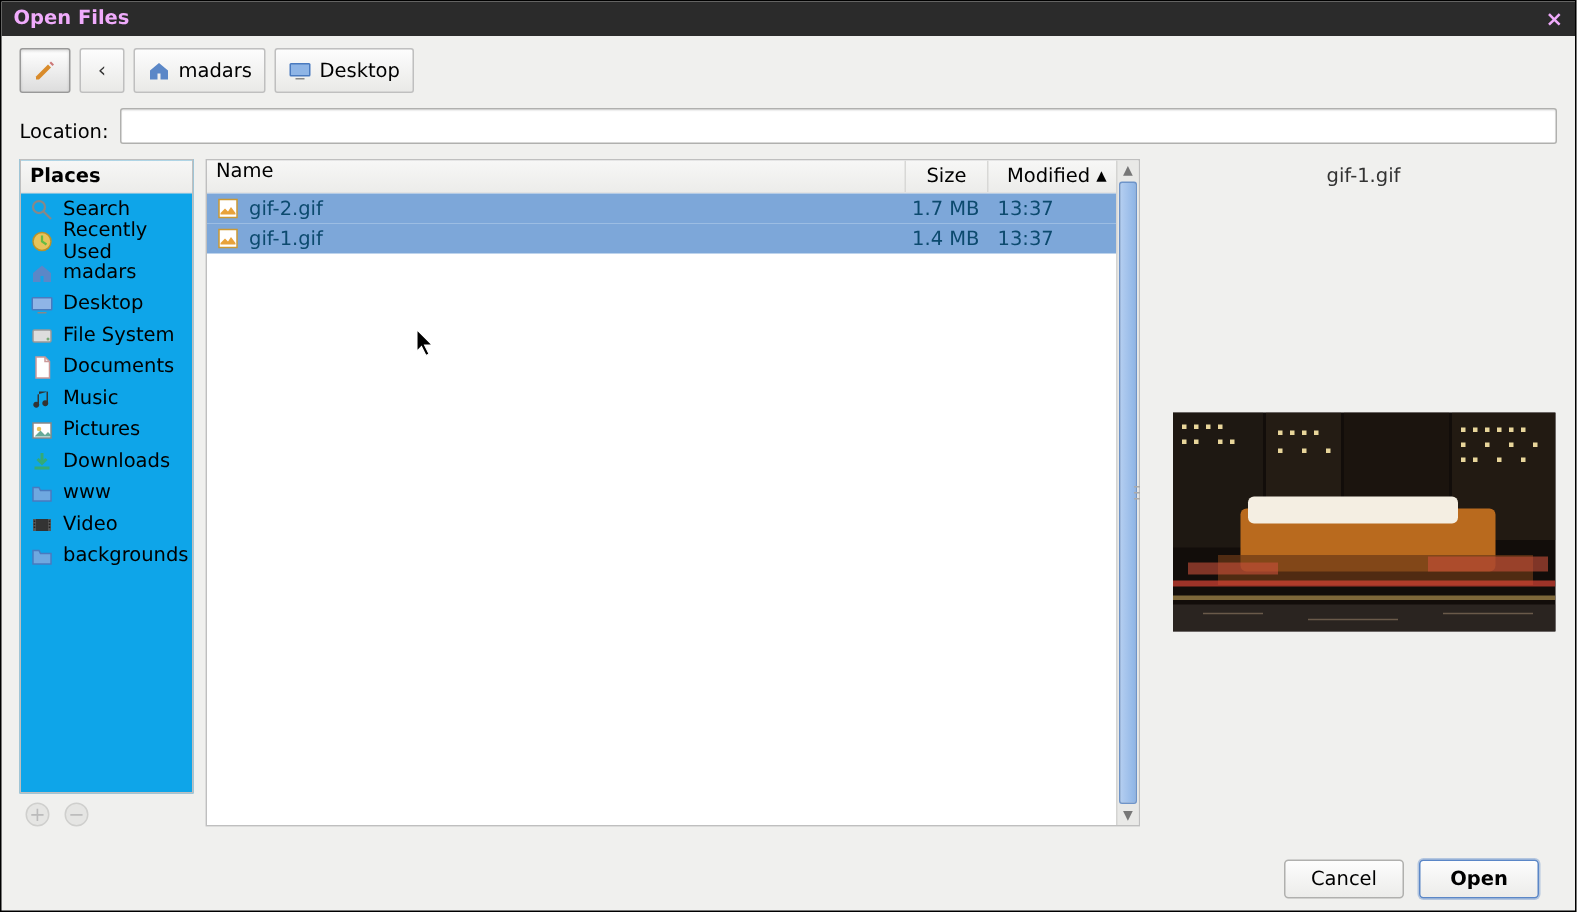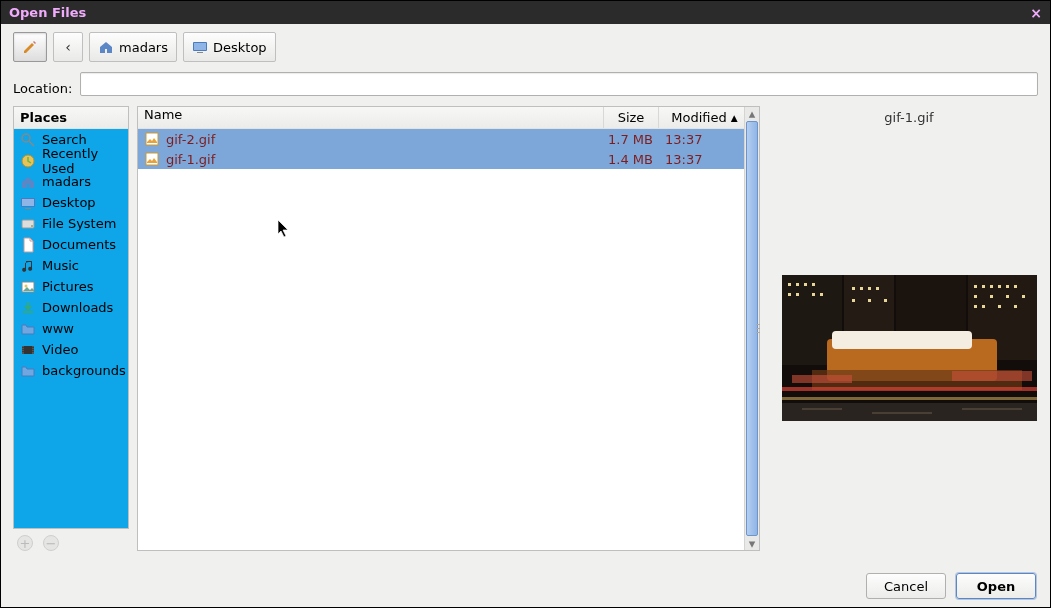--- a/index.html
+++ b/index.html
@@ -22,35 +22,35 @@
 .place-icon { width: 16px; height: 16px; flex: none; display: inline-flex; align-items: center; justify-content: center; }
 .places-footer { display: flex; gap: 10px; padding: 6px 4px 0 4px; }
 .circ-btn { width: 16px; height: 16px; border-radius: 50%; background: #e5e5e3; border: 1px solid #cfcfcd; display: inline-flex; align-items: center; justify-content: center; cursor: pointer; color: #bbb; font-size: 13px; line-height: 1; }
 .files-col { flex: 1; border: 1px solid #bfbfbf; background: #fff; display: flex; min-height: 445px; position: relative; }
 .files-main { flex: 1; display: flex; flex-direction: column; overflow: hidden; }
 .files-header { height: 22px; display: flex; align-items: center; background: linear-gradient(#f7f7f6,#ececea); border-bottom: 1px solid #e2e2e2; }
 .col-name { flex: 1; padding-left: 6px; border-right: 1px solid #d8d8d6; height: 100%; display: flex; align-items: flex-start; }
 .col-size { width: 55px; text-align: center; border-right: 1px solid #d8d8d6; height: 100%; display: flex; align-items: center; justify-content: center; }
 .col-mod { width: 85px; padding-left: 6px; display: flex; align-items: center; gap: 4px; justify-content: center; height: 100%; }
 .files-body { flex: 1; position: relative; }
-.file-row { height: 20px; display: flex; align-items: center; color: #7f1d1d; }
+.file-row { height: 20px; display: flex; align-items: center; color: #0c4a6e; }
 .file-row.selected { background: #7da7d9; }
 .fr-name { flex: 1; display: flex; align-items: center; gap: 6px; padding-left: 6px; }
 .fr-size { width: 55px; text-align: right; padding-right: 6px; }
 .fr-mod { width: 85px; padding-left: 6px; }
 .file-icon { width: 16px; height: 16px; flex: none; }
 .vscroll { width: 15px; background: #e9e9e7; border-left: 1px solid #d4d4d2; position: relative; }
 .vthumb { position: absolute; left: 1px; right: 1px; top: 14px; bottom: 14px; background: linear-gradient(to right,#b4cef0,#8fb5e6); border: 1px solid #6e94c9; border-radius: 2px; }
 .varr { position: absolute; left: 0; right: 0; height: 13px; display: flex; align-items: center; justify-content: center; color: #777; }
 .varr.up { top: 0; } .varr.down { bottom: 0; }
 .grip { position: absolute; right: -2px; top: 50%; width: 6px; height: 30px; transform: translateY(-50%); display: flex; flex-direction: column; justify-content: space-around; }
 .preview-col { width: 270px; display: flex; flex-direction: column; align-items: center; padding-left: 12px; }
 .preview-title { font-size: 13px; color: #333; margin-top: 4px; }
 .preview-img { margin-top: 150px; width: 255px; height: 146px; background: #1a1410; position: relative; overflow: hidden; }
-.buttons { position: absolute; right: 14px; bottom: 8px; display: flex; gap: 10px; margin-left: 23px; }
+.buttons { position: absolute; right: 24px; bottom: 8px; display: flex; gap: 10px; margin-left: 23px; }
 .dlg-btn { height: 26px; min-width: 80px; border: 1px solid #b0b0ae; background: linear-gradient(#fdfdfd,#ececea); border-radius: 3px; cursor: pointer; }
 .dlg-btn.primary { border-color: #5b87c7; box-shadow: 0 0 0 1px rgba(91,135,199,.4); font-weight: bold; }
 .cursor { position: absolute; top: 218px; left: 276px; pointer-events: none; }
 
 svg { display: block; }
 </style>
 </head>
 <body>
 
 <div class="titlebar">

